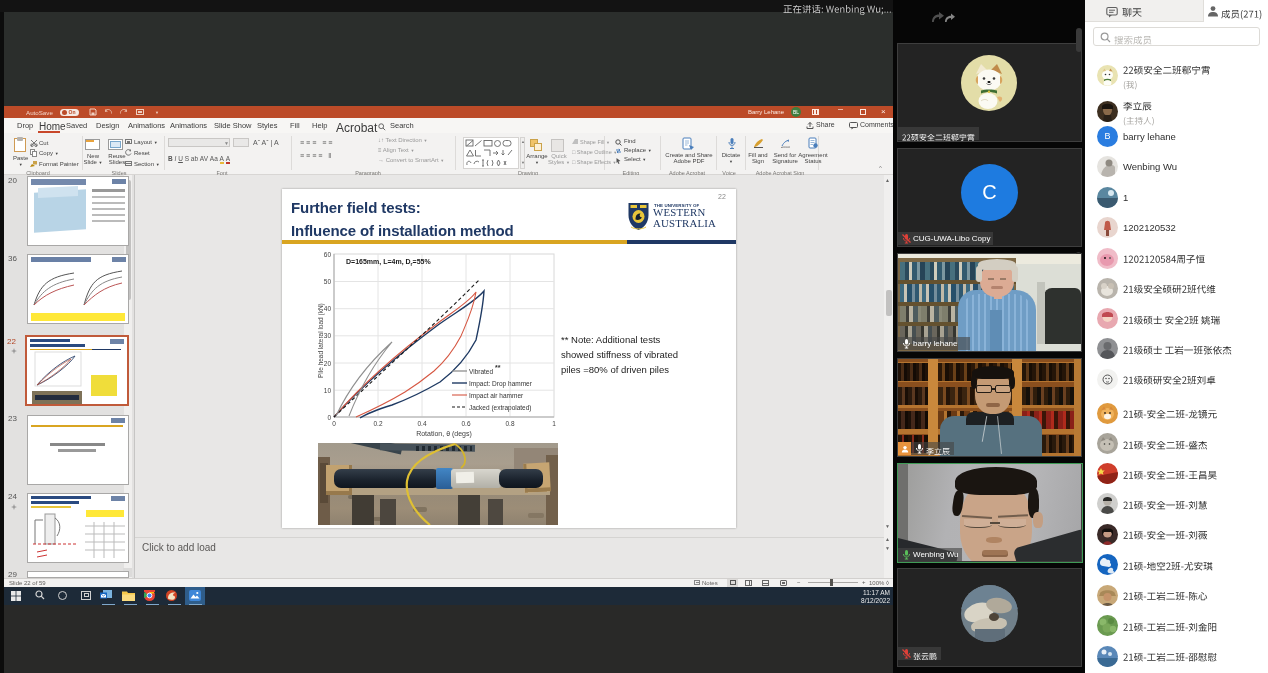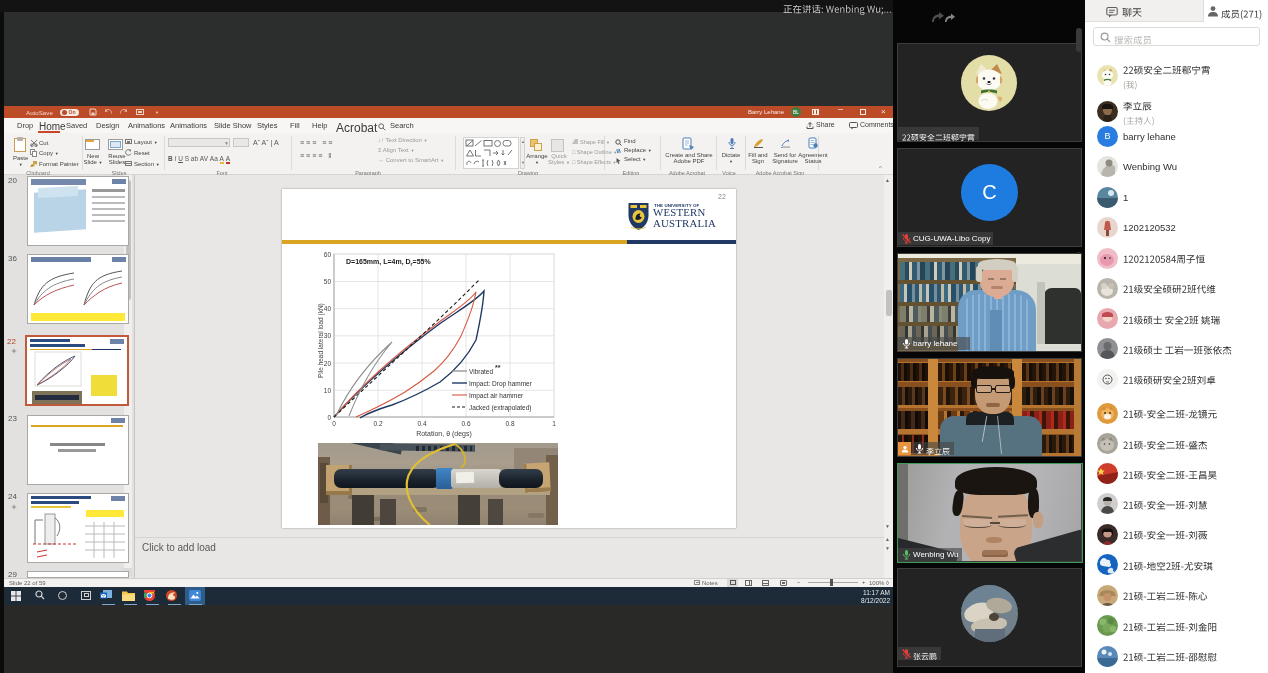--- a/index.html
+++ b/index.html
@@ -391,20 +391,21 @@
       </svg>
     </div>
 <div class="ab" style="left:8px;top:492px;font-size:8px;color:#555">24</div>
 <svg class="ab" style="left:11px;top:504px" width="6" height="6" viewBox="0 0 6 6">
       <path d="M3 0 L3.8 2.2 L6 3 L3.8 3.8 L3 6 L2.2 3.8 L0 3 L2.2 2.2 Z" fill="#999"></path>
     </svg>
 <div class="ab" style="left:27px;top:571px;width:102px;height:7px;background:#fff;border:1px solid #a9a8a7"></div>
 <div class="ab" style="left:8px;top:570px;font-size:8px;color:#555">29</div>
 <div class="ab" style="left:135px;top:175px;width:749px;height:403px;background:#e8e7e6"></div>
 <div class="ab" style="left:282px;top:189px;width:454px;height:339px;background:#fff;box-shadow:0 0 2px rgba(0,0,0,.35)"></div>
+<div class="ab" style="left:291px;top:196px;font-size:15px;line-height:23px;font-weight:bold;color:#1f3864;letter-spacing:-0.1px">Further field tests:<br>Influence of installation method</div>
 <div class="ab" style="left:282px;top:240px;width:345px;height:3.5px;background:#d9a521"></div>
 <div class="ab" style="left:627px;top:240px;width:109px;height:3.5px;background:#1f3864"></div>
 <div class="ab" style="left:718px;top:193px;font-size:7px;color:#8a8a8a">22</div>
 <svg class="ab" style="left:627px;top:202px" width="23" height="29" viewBox="0 0 23 29">
 <path d="M1.5 1 L21.5 1 L21.5 13 C21.5 21 17 25.5 11.5 28 C6 25.5 1.5 21 1.5 13 Z" fill="#1f3864"></path>
 <rect x="3.5" y="3" width="6.5" height="3" fill="#e8c53a"></rect>
 <rect x="13" y="3" width="6.5" height="3" fill="#e8c53a"></rect>
 <ellipse cx="11.5" cy="14.5" rx="6" ry="6.5" fill="#e8c53a"></ellipse>
 <path d="M8.5 17.5 C8.5 13 10.5 11.5 13.5 11.5 C12 13.5 12.8 15.2 14.8 15.2 C14 17.8 10.8 18.6 8.5 17.5 Z" fill="#15202e"></path>
 <path d="M4 25 C8 27.5 15 27.5 19 25" stroke="#e8c53a" stroke-width="1" fill="none"></path>
@@ -449,20 +450,21 @@
         <text x="153" y="125.5">Vibrated</text>
         <text x="179" y="122" font-size="7" font-weight="bold">**</text>
 <path d="M136 135 H151" stroke="#1f3a63" stroke-width="1.4"></path>
         <text x="153" y="137.5">Impact: Drop hammer</text>
 <path d="M136 147 H151" stroke="#d65742" stroke-width="1.1"></path>
         <text x="153" y="149.5">Impact air hammer</text>
 <path d="M136 159 H151" stroke="#1a1a1a" stroke-width="1.1" stroke-dasharray="3 2"></path>
         <text x="153" y="161.5">Jacked (extrapolated)</text>
 </g>
 </svg>
+<div class="ab" style="left:561px;top:332px;font-size:9.5px;line-height:15px;color:#1c1c1c">** Note: Additional tests<br>showed stiffness of vibrated<br>piles =80% of driven piles</div>
 <div class="ab" style="left:318px;top:443px;width:240px;height:82px;overflow:hidden;background:linear-gradient(180deg,#a29a8c 0%,#a99e8e 25%,#968a78 55%,#9c8d77 80%,#8f8270 100%)">
 <div class="ab" style="left:30px;top:52px;width:10px;height:4px;background:#7a6f5e;border-radius:2px"></div>
 <div class="ab" style="left:95px;top:64px;width:14px;height:5px;background:#80735f;border-radius:2px"></div>
 <div class="ab" style="left:170px;top:58px;width:12px;height:4px;background:#7d7260;border-radius:2px"></div>
 <div class="ab" style="left:210px;top:70px;width:16px;height:5px;background:#857763;border-radius:2px"></div>
 <div class="ab" style="left:55px;top:74px;width:12px;height:4px;background:#7a6d5a;border-radius:2px"></div>
 <div class="ab" style="left:140px;top:72px;width:10px;height:4px;background:#837663;border-radius:2px"></div>
 <div class="ab" style="left:196px;top:5px;width:44px;height:30px;background:#938677"></div>
 <div class="ab" style="left:-10px;top:-8px;width:95px;height:9px;background:#39444b;transform:rotate(13deg)"></div>
 <div class="ab" style="left:62px;top:1px;width:95px;height:7px;background:#47525a;transform:rotate(1deg)"></div>

